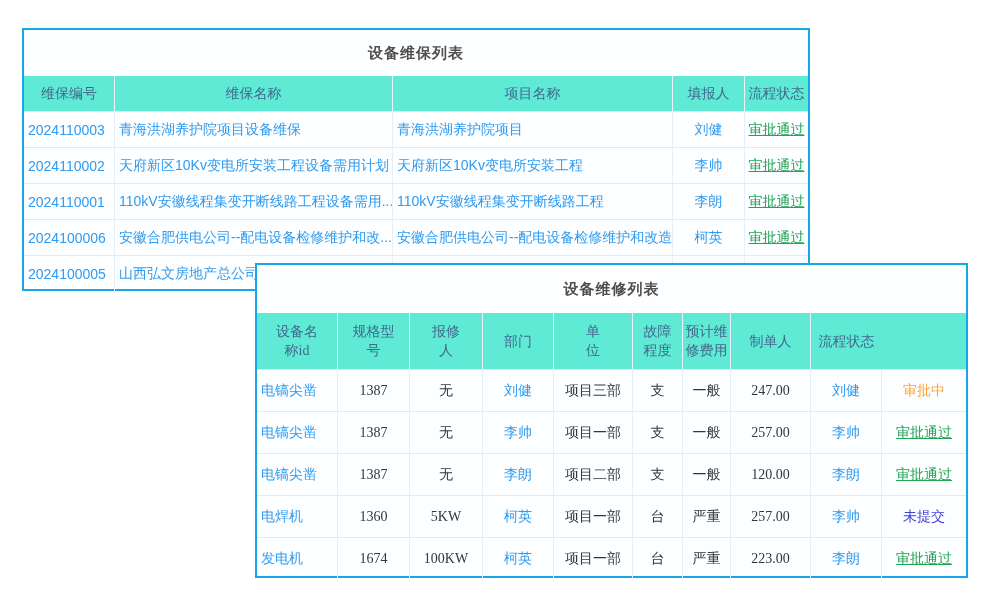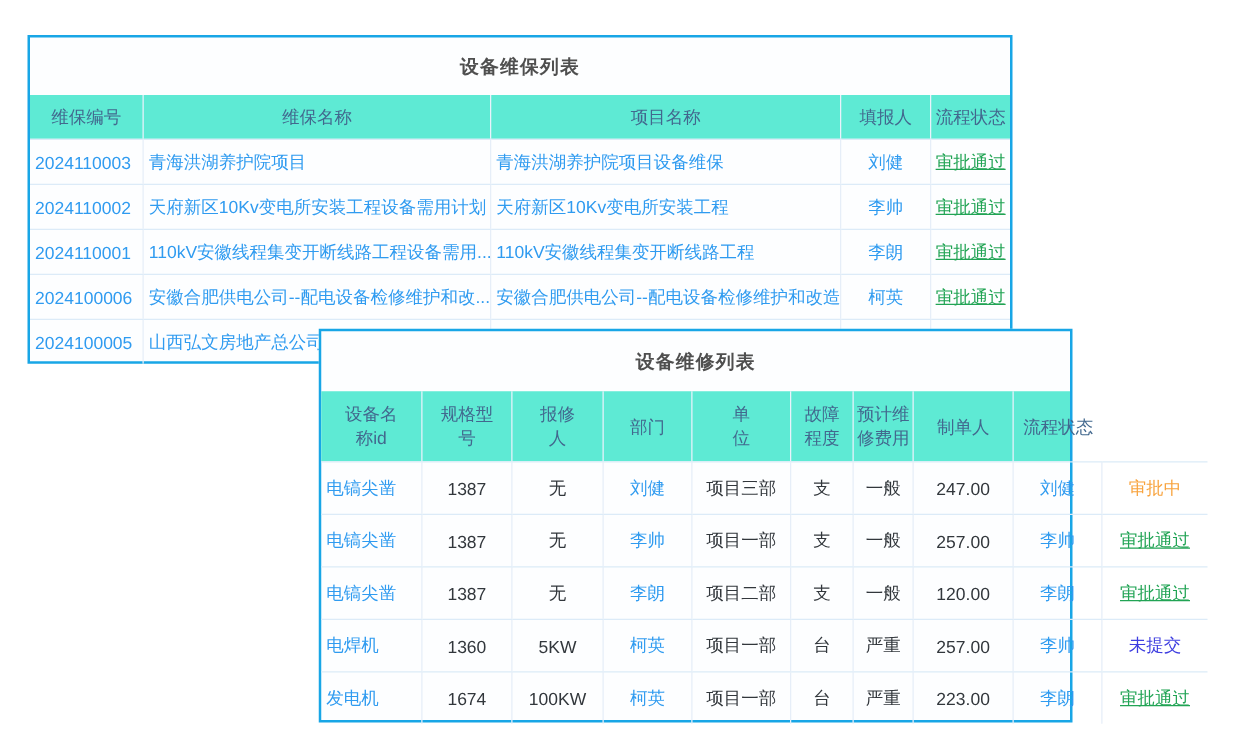--- a/index.html
+++ b/index.html
@@ -40,22 +40,22 @@
   <div class="grid t1-grid hdr">
     <div class="th">维保编号</div>
     <div class="th">维保名称</div>
     <div class="th">项目名称</div>
     <div class="th">填报人</div>
     <div class="th">流程状态</div>
   </div>
 
   <div class="grid t1-grid row">
     <div class="td left blue">2024110003</div>
+    <div class="td left blue">青海洪湖养护院项目设备维保</div>
     <div class="td left blue">青海洪湖养护院项目</div>
-    <div class="td left blue">青海洪湖养护院项目设备维保</div>
     <div class="td blue">刘健</div>
     <div class="td st-approved">审批通过</div>
   </div>
   <div class="grid t1-grid row">
     <div class="td left blue">2024110002</div>
     <div class="td left blue">天府新区10Kv变电所安装工程设备需用计划</div>
     <div class="td left blue">天府新区10Kv变电所安装工程</div>
     <div class="td blue">李帅</div>
     <div class="td st-approved">审批通过</div>
   </div>
@@ -75,21 +75,21 @@
   </div>
   <div class="grid t1-grid row">
     <div class="td left blue">2024100005</div>
     <div class="td left blue">山西弘文房地产总公司电</div>
     <div class="td left blue"></div>
     <div class="td blue"></div>
     <div class="td"></div>
   </div>
 </div>
 
-<div class="card t2" style="left:255px;top:263px;width:603px;height:315px;z-index:5;">
+<div class="card t2" style="left:255px;top:263px;width:713px;height:315px;z-index:5;font-family:Liberation Serif, serif;">
   <div class="card-title">设备维修列表</div>
   <div class="grid t2-grid hdr">
     <div class="th">
         <span class="hw hw46">设备名称id</span>
       </div>
     <div class="th">
         <span class="hw hw46">规格型号</span>
       </div>
     <div class="th">
         <span class="hw hw32">报修人</span>

